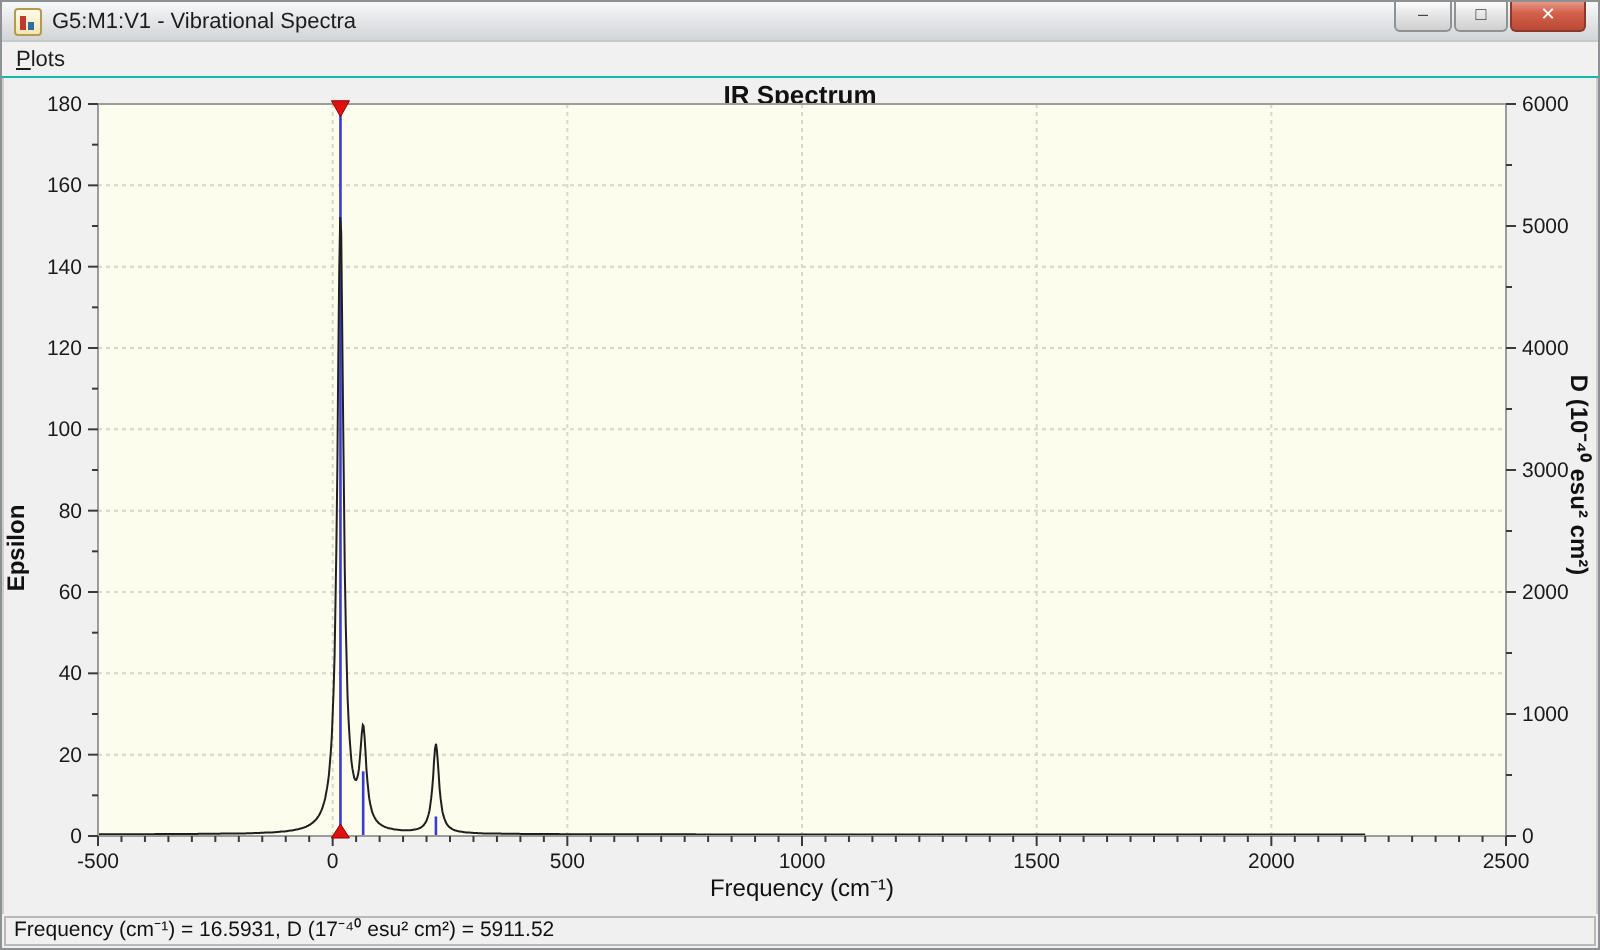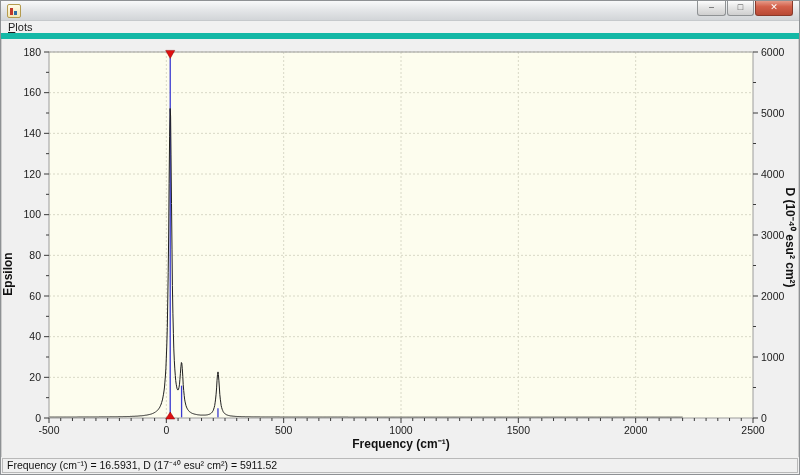--- a/index.html
+++ b/index.html
@@ -24,21 +24,21 @@
   .winbtn {
     height:15px; margin-left:1px; border:1px solid #8f9294; border-top:none;
     border-radius:0 0 3px 3px; background:linear-gradient(#fdfdfd,#e8e8e8 40%,#cfcfcf);
     font-size:9px; line-height:13px; text-align:center; color:#444; cursor:default;
   }
   .winbtn.min { width:29px; } .winbtn.max { width:27px; }
   .winbtn.close { width:38px; background:linear-gradient(#e69a88,#d3604a 40%,#b94a35); color:#fff; border-color:#8a3a2b; }
   
   .menubar {
     position:absolute; left:0; top:20px; width:798px; height:18px;
-    background:#f1f1f1; border-bottom:6px solid #14b8a6;
+    background:#f1f1f1; border-bottom:1px solid #14b8a6;
     display:flex; align-items:center; font-size:11px; color:#1c1c1c;
   }
   .menu-item { padding:2px 7px; }
   .menu-item .accel { text-decoration:underline; }
   
   .content {
     position:absolute; left:0; top:38px; width:798px; height:418px;
     background:#f0f0f0; border-left:1px solid #cdcdcd; border-right:1px solid #cdcdcd;
   }
   .chart-title {
@@ -49,51 +49,53 @@
   .ylabel-left {
     position:absolute; left:-24px; top:228px; width:60px; text-align:center;
     transform:rotate(-90deg); font-size:12px; font-weight:bold; color:#111;
   }
   .ylabel-right {
     position:absolute; left:713px; top:190px; width:150px; text-align:center;
     transform:rotate(90deg); transform-origin:center; font-size:12px; font-weight:bold; color:#111;
   }
   .xlabel {
     position:absolute; left:0; top:396px; width:798px; text-align:center;
-    font-size:12px; font-weight:bold; color:#111;
+    font-size:12px; font-weight:normal; color:#111;
   }
   
   .statusbar {
     position:absolute; left:0; top:456px; width:798px; height:17px;
     background:#f0f0f0; padding:1px;
   }
   .status-field {
     width:100%; height:100%; border:1px solid #b9b9b9; background:#f0f0f0;
     font-size:10.5px; color:#111; line-height:13px; padding:0 4px;
   }
 </style>
 </head>
 <body>
 
 <div class="window">
 
   <div class="titlebar">
     <div class="app-icon"></div>
+    <span class="title-text">G5:M1:V1 - Vibrational Spectra</span>
     <div class="winbtns">
       <div class="winbtn min">–</div>
       <div class="winbtn max">□</div>
       <div class="winbtn close">✕</div>
     </div>
   </div>
 
   <div class="menubar">
     <div class="menu-item"><span class="accel">P</span><span>lots</span></div>
   </div>
 
   <div class="content">
+    <div class="chart-title">IR Spectrum</div>
     <svg id="plot-svg" width="798" height="418" viewBox="0 0 798 418">
         <rect x="47" y="13" width="704" height="366" fill="#fdfdee"></rect>
         <line x1="47" y1="338.3333333333333" x2="751" y2="338.3333333333333" stroke="#d8d8c6" stroke-width="1" stroke-dasharray="2 2"></line>
         <line x1="47" y1="297.6666666666667" x2="751" y2="297.6666666666667" stroke="#d8d8c6" stroke-width="1" stroke-dasharray="2 2"></line>
         <line x1="47" y1="257" x2="751" y2="257" stroke="#d8d8c6" stroke-width="1" stroke-dasharray="2 2"></line>
         <line x1="47" y1="216.33333333333334" x2="751" y2="216.33333333333334" stroke="#d8d8c6" stroke-width="1" stroke-dasharray="2 2"></line>
         <line x1="47" y1="175.66666666666666" x2="751" y2="175.66666666666666" stroke="#d8d8c6" stroke-width="1" stroke-dasharray="2 2"></line>
         <line x1="47" y1="135" x2="751" y2="135" stroke="#d8d8c6" stroke-width="1" stroke-dasharray="2 2"></line>
         <line x1="47" y1="94.33333333333331" x2="751" y2="94.33333333333331" stroke="#d8d8c6" stroke-width="1" stroke-dasharray="2 2"></line>
         <line x1="47" y1="53.666666666666686" x2="751" y2="53.666666666666686" stroke="#d8d8c6" stroke-width="1" stroke-dasharray="2 2"></line>

